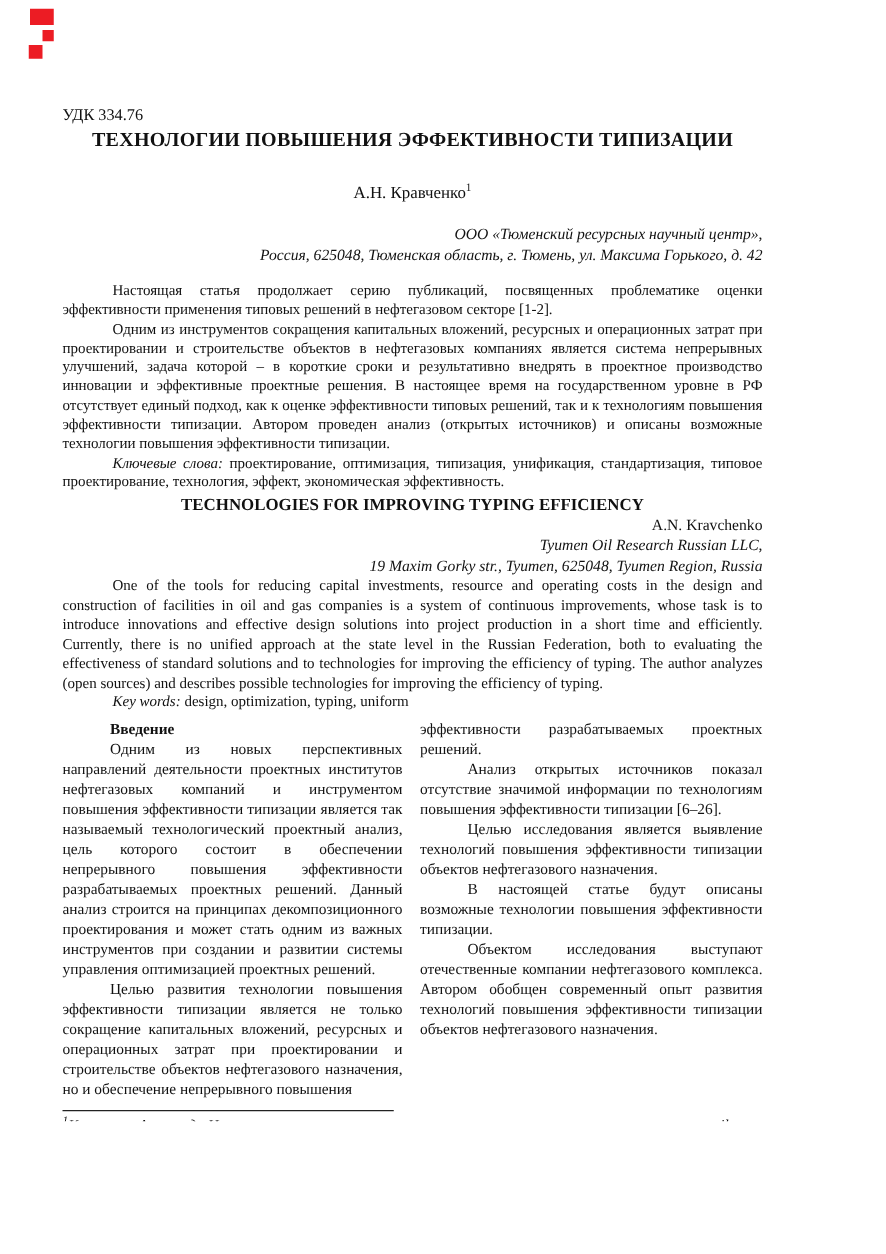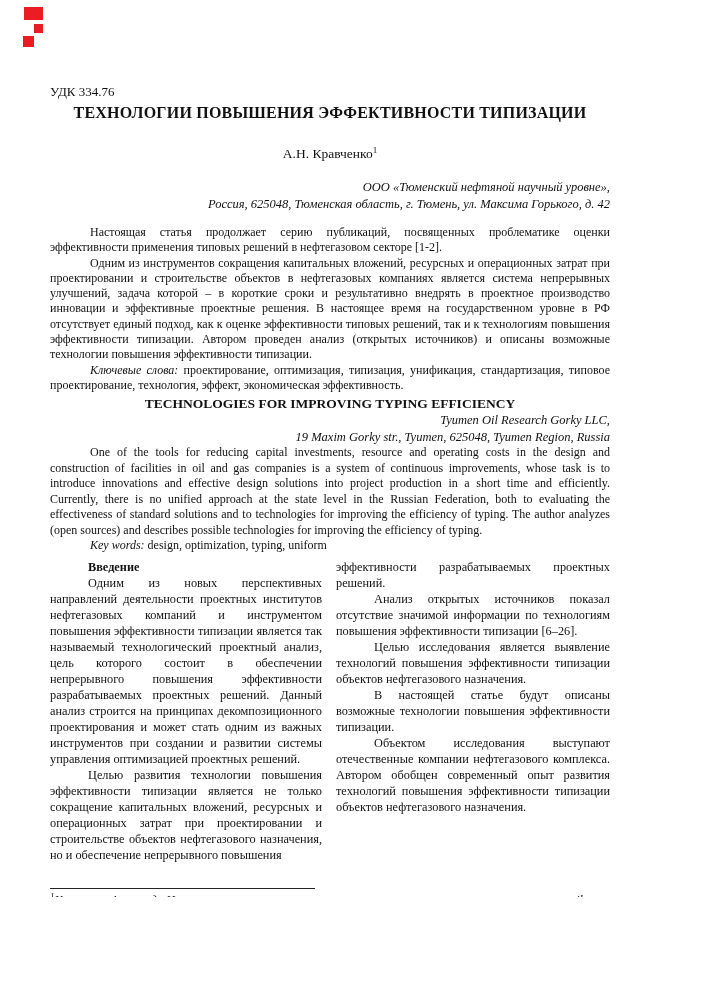--- a/index.html
+++ b/index.html
@@ -50,35 +50,36 @@
 
   <div class="content">
 
     <div class="udc">УДК 334.76</div>
 
     <h1 class="title-ru">ТЕХНОЛОГИИ ПОВЫШЕНИЯ ЭФФЕКТИВНОСТИ ТИПИЗАЦИИ</h1>
 
     <div class="author-ru"><span>А.Н. Кравченко</span><sup>1</sup></div>
 
     <div class="affil affil-ru">
-      <div>ООО «Тюменский нефтяной научный уровне»,</div>
+      <div>ООО «Тюменский ресурсных научный центр»,</div>
       <div>Россия, 625048, Тюменская область, г. Тюмень, ул. Максима Горького, д. 42</div>
     </div>
 
     <div class="abstract">
       <p>Настоящая статья продолжает серию публикаций, посвященных проблематике оценки эффективности применения типовых решений в нефтегазовом секторе [1-2].</p>
       <p>Одним из инструментов сокращения капитальных вложений, ресурсных и операционных затрат при проектировании и строительстве объектов в нефтегазовых компаниях является система непрерывных улучшений, задача которой – в короткие сроки и результативно внедрять в проектное производство инновации и эффективные проектные решения. В настоящее время на государственном уровне в РФ отсутствует единый подход, как к оценке эффективности типовых решений, так и к технологиям повышения эффективности типизации. Автором проведен анализ (открытых источников) и описаны возможные технологии повышения эффективности типизации.</p>
       <p><span class="kw-label">Ключевые слова:</span><span> проектирование, оптимизация, типизация, унификация, стандартизация, типовое проектирование, технология, эффект, экономическая эффективность.</span></p>
     </div>
 
     <h2 class="title-en">TECHNOLOGIES FOR IMPROVING TYPING EFFICIENCY</h2>
 
+    <div class="author-en">A.N. Kravchenko</div>
 
     <div class="affil">
-      <div>Tyumen Oil Research Gorky LLC,</div>
+      <div>Tyumen Oil Research Russian LLC,</div>
       <div>19 Maxim Gorky str., Tyumen, 625048, Tyumen Region, Russia</div>
     </div>
 
     <div class="abstract-en">
       <p>One of the tools for reducing capital investments, resource and operating costs in the design and construction of facilities in oil and gas companies is a system of continuous improvements, whose task is to introduce innovations and effective design solutions into project production in a short time and efficiently. Currently, there is no unified approach at the state level in the Russian Federation, both to evaluating the effectiveness of standard solutions and to technologies for improving the efficiency of typing. The author analyzes (open sources) and describes possible technologies for improving the efficiency of typing.</p>
       <p><span class="kw-label">Key words:</span><span> design, optimization, typing, uniform</span></p>
     </div>
 
     <div class="columns">
       <div class="col-l">

